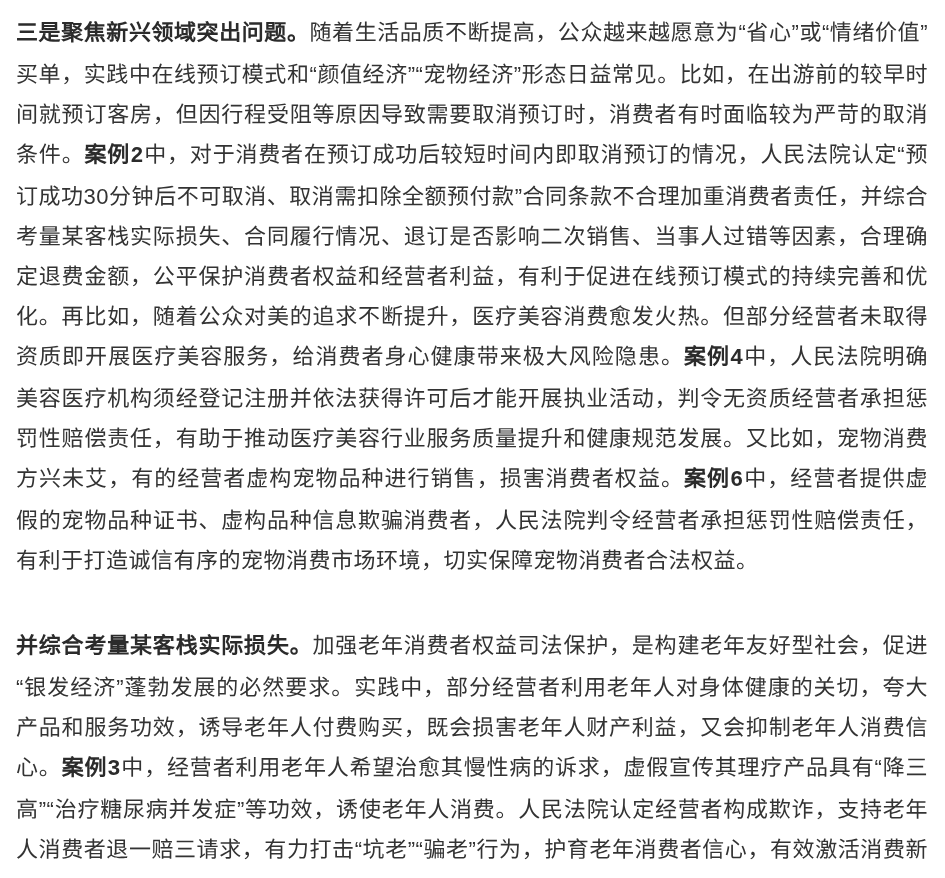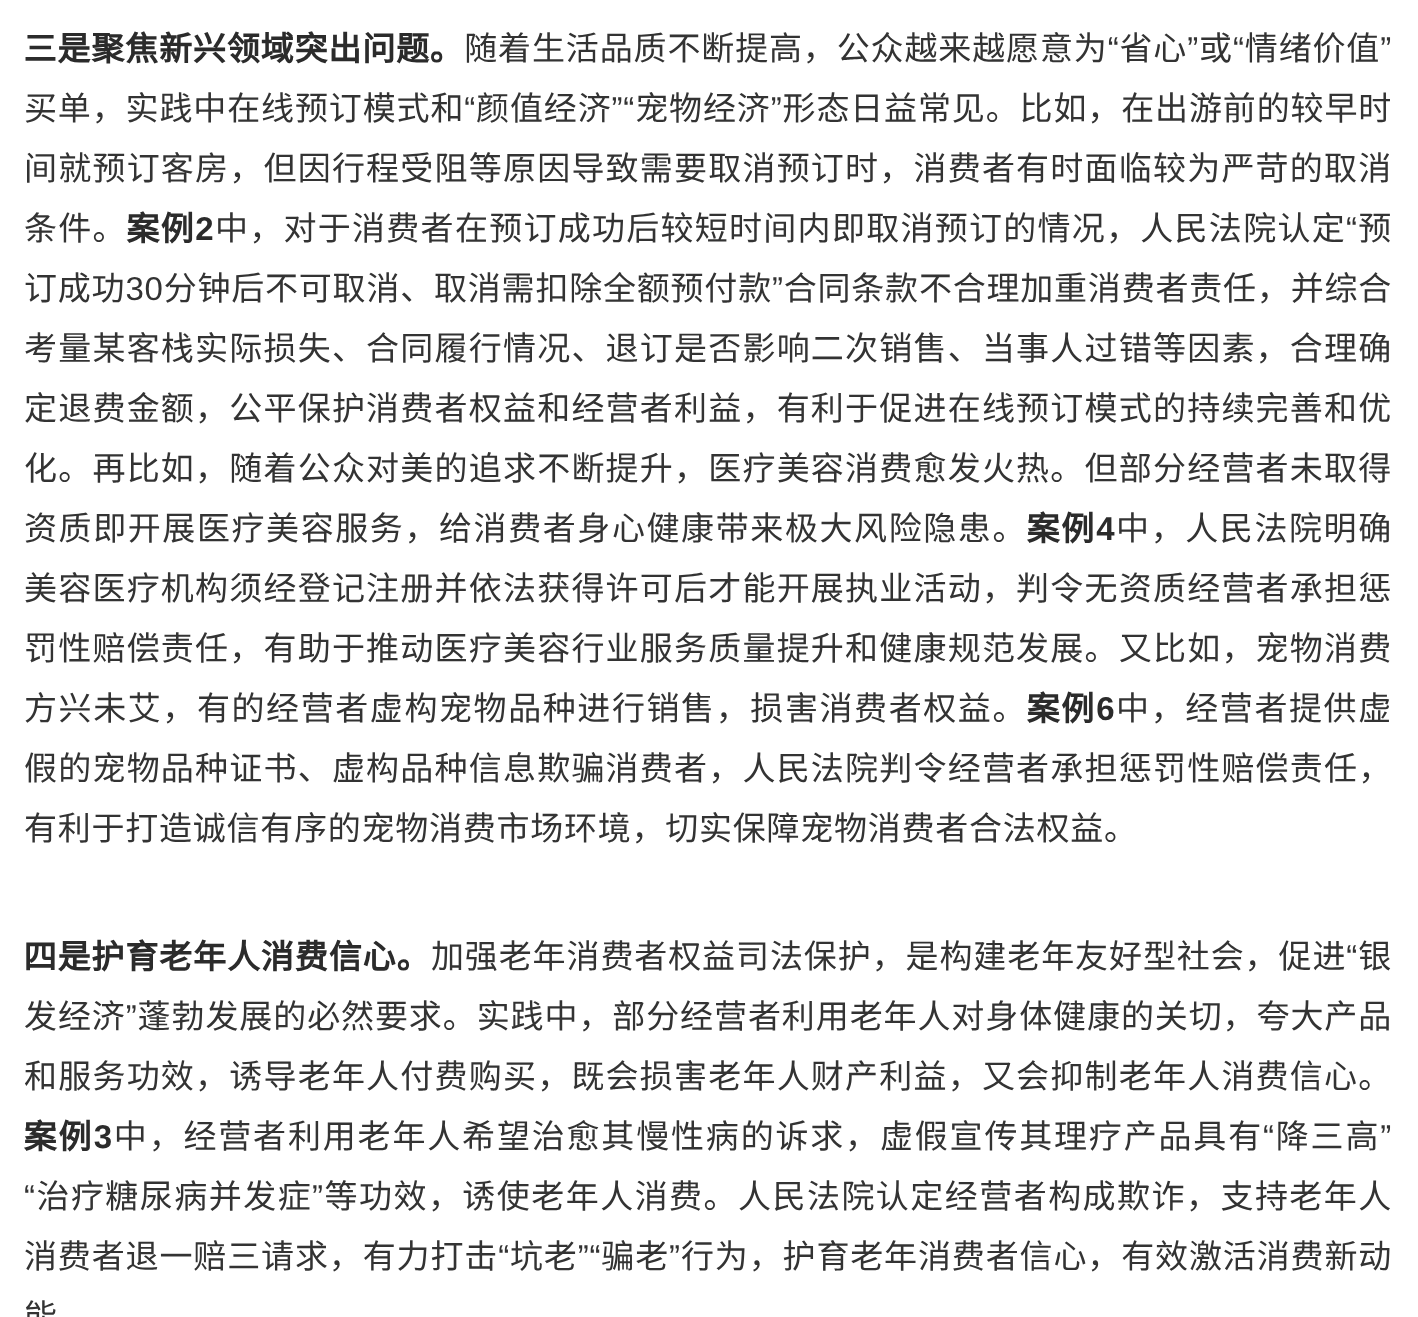--- a/index.html
+++ b/index.html
@@ -25,22 +25,23 @@
     text-align: justify;
     text-justify: inter-ideograph;
     word-break: break-all;
   }
   .para:last-child {
     margin-bottom: 0;
   }
   .para strong {
     font-weight: 700;
     color: #2b2b2b;
+    font-family: Liberation Mono, monospace;
   }
 </style>
 </head>
 <body>
 
 <div class="page">
   <p class="para"><strong>三是聚焦新兴领域突出问题。</strong><span>随着生活品质不断提高，公众越来越愿意为“省心”或“情绪价值”买单，实践中在线预订模式和“颜值经济”“宠物经济”形态日益常见。比如，在出游前的较早时间就预订客房，但因行程受阻等原因导致需要取消预订时，消费者有时面临较为严苛的取消条件。</span><strong>案例2</strong><span>中，对于消费者在预订成功后较短时间内即取消预订的情况，人民法院认定“预订成功30分钟后不可取消、取消需扣除全额预付款”合同条款不合理加重消费者责任，并综合考量某客栈实际损失、合同履行情况、退订是否影响二次销售、当事人过错等因素，合理确定退费金额，公平保护消费者权益和经营者利益，有利于促进在线预订模式的持续完善和优化。再比如，随着公众对美的追求不断提升，医疗美容消费愈发火热。但部分经营者未取得资质即开展医疗美容服务，给消费者身心健康带来极大风险隐患。</span><strong>案例4</strong><span>中，人民法院明确美容医疗机构须经登记注册并依法获得许可后才能开展执业活动，判令无资质经营者承担惩罚性赔偿责任，有助于推动医疗美容行业服务质量提升和健康规范发展。又比如，宠物消费方兴未艾，有的经营者虚构宠物品种进行销售，损害消费者权益。</span><strong>案例6</strong><span>中，经营者提供虚假的宠物品种证书、虚构品种信息欺骗消费者，人民法院判令经营者承担惩罚性赔偿责任，有利于打造诚信有序的宠物消费市场环境，切实保障宠物消费者合法权益。</span></p>
 
-  <p class="para"><strong>四是护育老年人消费信心。</strong><span>加强老年消费者权益司法保护，是构建老年友好型社会，促进“银发经济”蓬勃发展的必然要求。实践中，部分经营者利用老年人对身体健康的关切，夸大产品和服务功效，诱导老年人付费购买，既会损害老年人财产利益，又会抑制老年人消费信心。</span><strong>案例3</strong><span>中，经营者利用老年人希望治愈其慢性病的诉求，虚假宣传其理疗产品具有“降三高”“治疗糖尿病并发症”等功效，诱使老年人消费。人民法院认定经营者构成欺诈，支持老年人消费者退一赔三请求，有力打击“坑老”“骗老”行为，护育老年消费者信心，有效激活消费新动能。</span></p>
+  <p class="para"><strong>并综合考量某客栈实际损失。</strong><span>加强老年消费者权益司法保护，是构建老年友好型社会，促进“银发经济”蓬勃发展的必然要求。实践中，部分经营者利用老年人对身体健康的关切，夸大产品和服务功效，诱导老年人付费购买，既会损害老年人财产利益，又会抑制老年人消费信心。</span><strong>案例3</strong><span>中，经营者利用老年人希望治愈其慢性病的诉求，虚假宣传其理疗产品具有“降三高”“治疗糖尿病并发症”等功效，诱使老年人消费。人民法院认定经营者构成欺诈，支持老年人消费者退一赔三请求，有力打击“坑老”“骗老”行为，护育老年消费者信心，有效激活消费新动能。</span></p>
 </div>
 
 </body></html>

